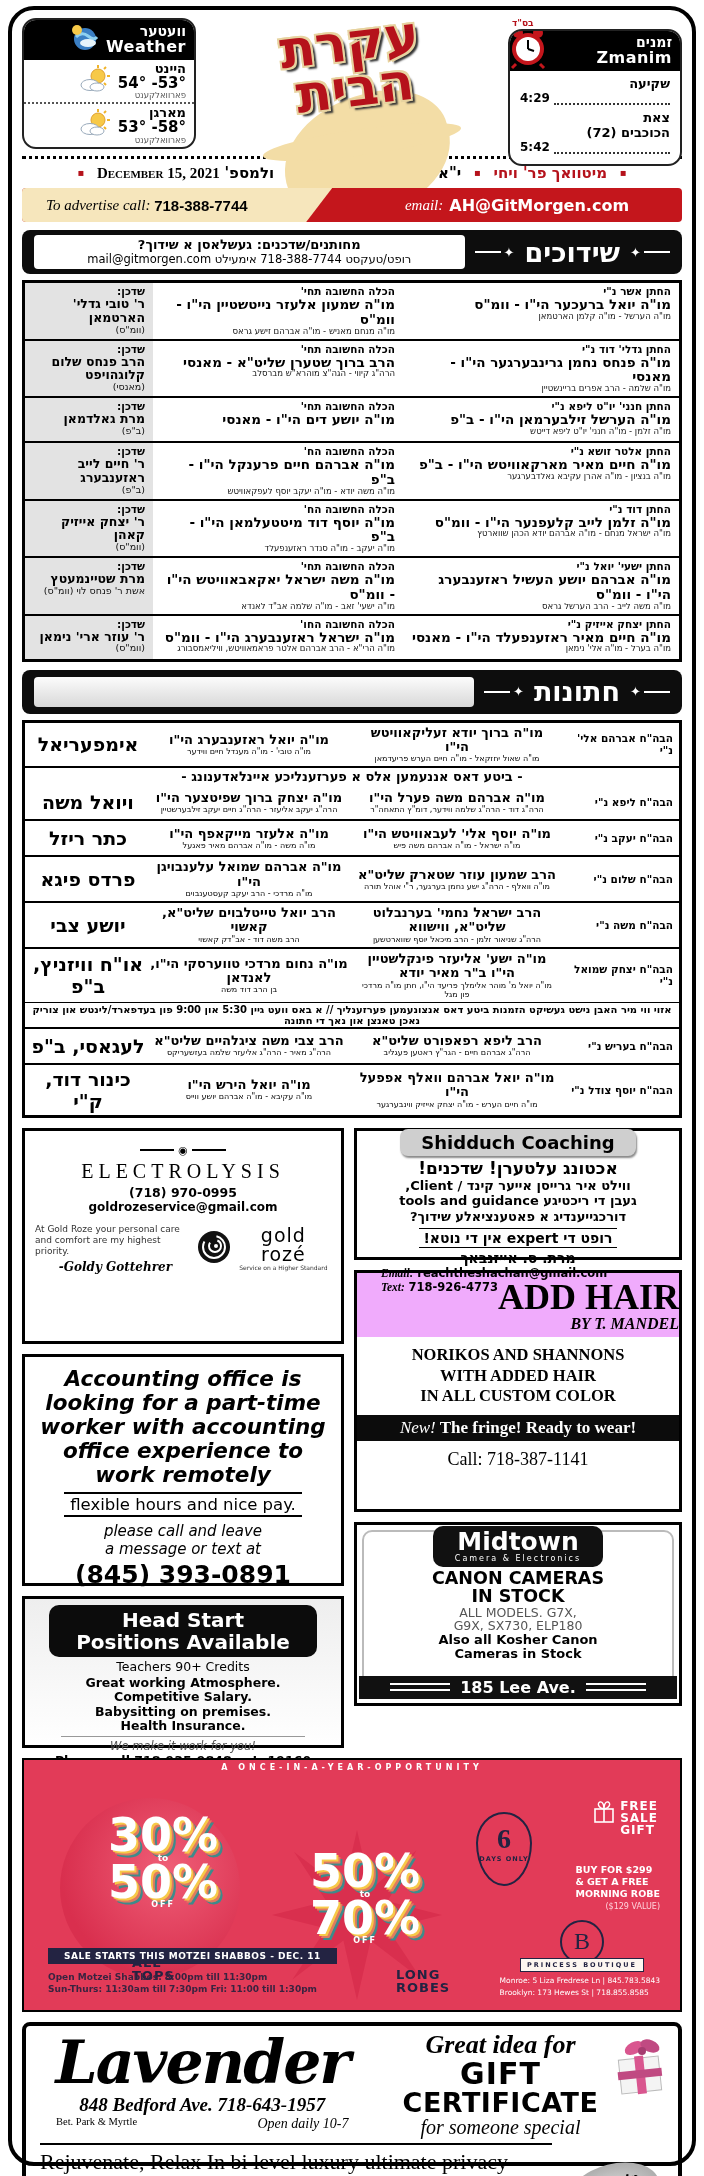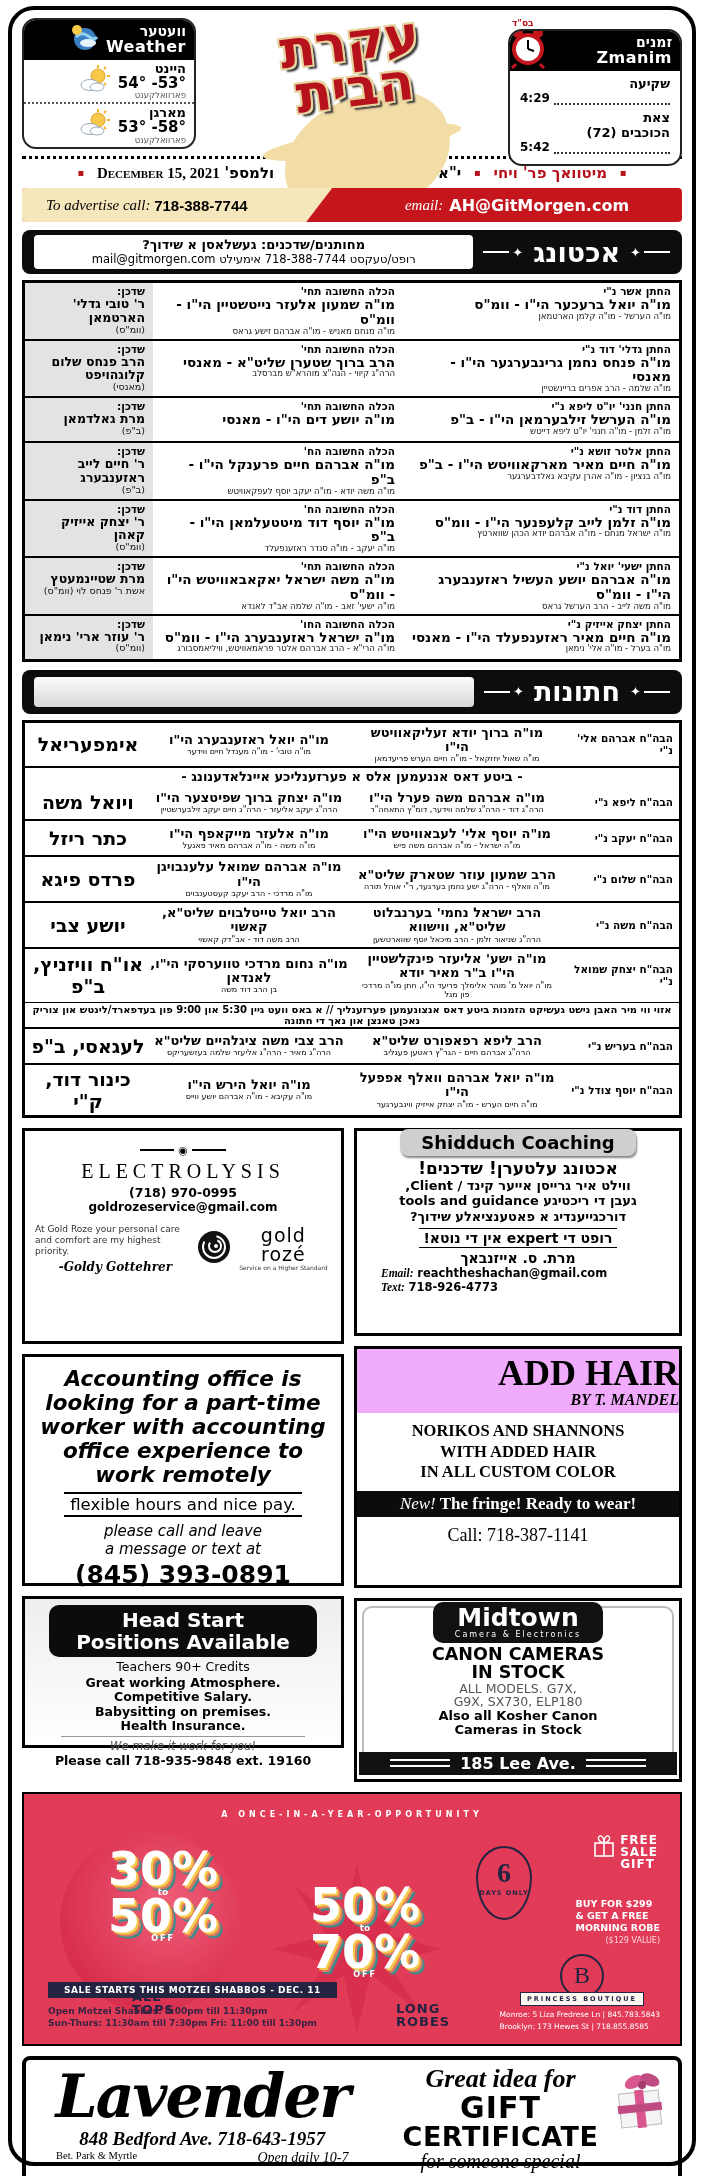--- a/index.html
+++ b/index.html
@@ -123,21 +123,21 @@
   .acct-cta { font-style:italic; font-size:15px; margin-top:6px; white-space:pre-line; line-height:1.15; }
   .acct-phone { font-weight:bold; font-size:25px; margin-top:2px; }
 
   .ad-hs { height:152px; padding:6px; background:linear-gradient(#eee,#fff); text-align:center; }
   .hs-title { background:#0c0c0c; color:#fff; border-radius:10px; font-weight:bold; font-size:20px; line-height:1.1; padding:4px 0; white-space:pre-line; width:88%; margin:0 auto; }
   .hs-sub { font-size:12.5px; margin-top:2px; }
   .hs-body { font-weight:bold; font-size:12.5px; line-height:1.15; white-space:pre-line; margin-top:2px; }
   .hs-tag { font-size:11.5px; color:#555; font-style:italic; border-top:1px solid #999; width:80%; margin:3px auto 0; padding-top:2px; }
   .hs-phone { font-weight:bold; font-size:12.5px; }
 
-  .ad-coach { height:208px; text-align:center; padding:0 10px 16px; position:relative; }
+  .ad-coach { height:132px; text-align:center; padding:0 10px 16px; position:relative; }
   .coach-title { background:#cfcfcf; border-radius:8px; font-weight:bold; font-size:18px; width:78%; margin:-2px auto 2px; padding:3px 0; box-shadow:1px 2px 2px #888; }
   .coach-headline { font-weight:bold; font-size:17px; direction:rtl; }
   .coach-body { font-weight:bold; font-size:13px; direction:rtl; line-height:1.2; white-space:pre-line; }
   .coach-cta { font-weight:bold; font-size:14px; direction:rtl; border-top:1px solid #000; border-bottom:1px solid #000; display:inline-block; padding:1px 4px; margin-top:3px; }
   .coach-name { font-weight:bold; font-size:14px; direction:rtl; margin-top:2px; }
   .coach-line { font-size:11.5px; text-align:left; padding-left:14px; }
   .coach-line .lbl { font-style:italic; font-weight:bold; font-family:"Liberation Serif", serif; }
   .coach-line b { font-weight:bold; }
 
   .ad-hair { height:242px; text-align:center; }
@@ -156,21 +156,21 @@
   .mid-logo .name { font-weight:bold; font-size:25px; line-height:1; }
   .mid-logo .sub { font-size:8px; letter-spacing:2px; }
   .mid-h1 { font-weight:bold; font-size:17.5px; line-height:1.05; white-space:pre-line; }
   .mid-models { font-size:12.5px; color:#555; line-height:1.1; white-space:pre-line; }
   .mid-kosher { font-weight:bold; font-size:13px; line-height:1.1; white-space:pre-line; }
   .mid-addr { position:absolute; left:-5px; right:-5px; bottom:-3px; background:#111; color:#fff; font-weight:bold; font-size:16px; padding:2px 0; display:flex; align-items:center; justify-content:center; gap:10px; }
   .mid-addr .bars { width:60px; height:8px; border-top:2px solid #fff; border-bottom:2px solid #fff; }
 
   
   .ad-pink { border:2px solid #000; margin-top:10px; height:254px; background:#e23b58; position:relative; color:#fff; overflow:hidden; }
-  .pk-opp { text-align:center; font-size:8px; letter-spacing:4px; font-weight:bold; margin-top:16px; }
+  .pk-opp { text-align:center; font-size:8px; letter-spacing:4px; font-weight:bold; margin-top:3px; }
   .pk-circle { position:absolute; left:36px; top:38px; width:180px; height:180px; border-radius:50%; background:radial-gradient(circle at 60% 40%, #ef5e77, #d92f4e 70%); }
   .pk-burst { position:absolute; left:248px; top:70px; width:170px; height:170px; background:#d92f4e;
     clip-path:polygon(50% 0,58% 35%,85% 12%,68% 42%,100% 50%,68% 58%,88% 88%,58% 65%,50% 100%,42% 65%,12% 88%,32% 58%,0 50%,32% 42%,13% 13%,42% 35%); }
   .pk-nums { position:absolute; text-align:center; line-height:.85; font-weight:bold; }
   .pk-nums .n { font-size:46px; color:#fff; text-shadow:2px 2px 0 #f7c948, 4px 4px 0 #e07a5f, 6px 6px 0 #3d8b8b; }
   .pk-nums .to { font-size:9px; display:block; color:#fff; }
   .pk-nums .off { font-size:8px; color:#fff; letter-spacing:2px; }
   .pk-label { position:absolute; color:#232342; font-weight:bold; font-size:13px; line-height:1; white-space:pre-line; letter-spacing:1px; }
   .pk-badge { position:absolute; right:148px; top:52px; width:56px; height:74px; border:2.5px solid #232342; border-radius:50% 50% 50% 50% / 42% 42% 58% 58%; text-align:center; color:#232342; }
   .pk-badge .six { font-family:"Liberation Serif", serif; font-weight:bold; font-size:28px; line-height:1.2; margin-top:8px; }
@@ -343,21 +343,21 @@
       <span class="lbl">email:</span>
       <b>AH@GitMorgen.com</b>
     </div>
   </div>
 
   <div class="sec-head">
     <span class="orn">
         <span class="line"></span>
         <span class="glyph">✦</span>
       </span>
-    <span class="sec-title">אכטונג</span>
+    <span class="sec-title">שידוכים</span>
     <span class="orn">
         <span class="glyph">✦</span>
         <span class="line"></span>
       </span>
     <span class="sec-inset" dir="rtl">
       <div class="l1">מחותנים/שדכנים: געשלאסן א שידוך?</div>
       <div class="l2">רופט/טעקסט 718-388-7744 אימעילט mail@gitmorgen.com</div>
     </span>
   </div>
 

